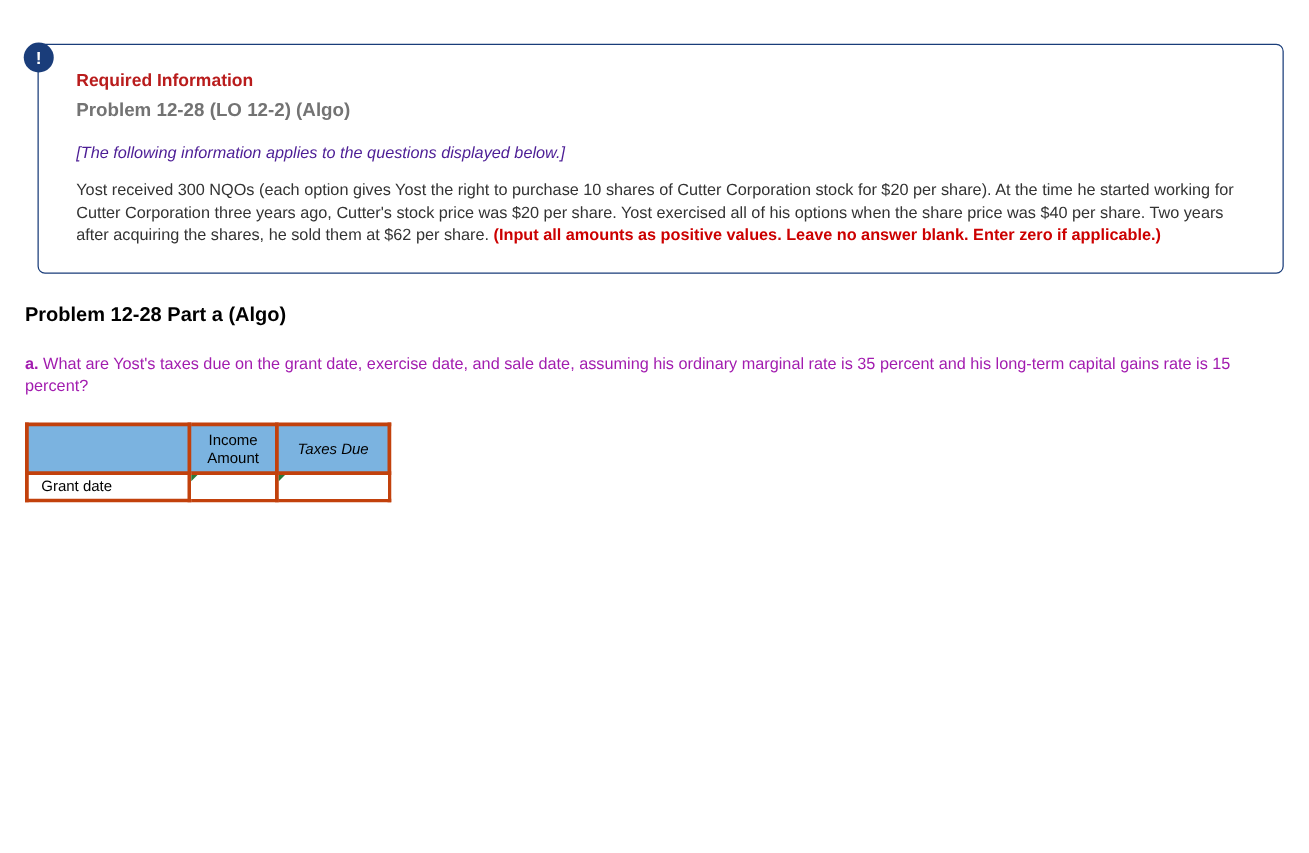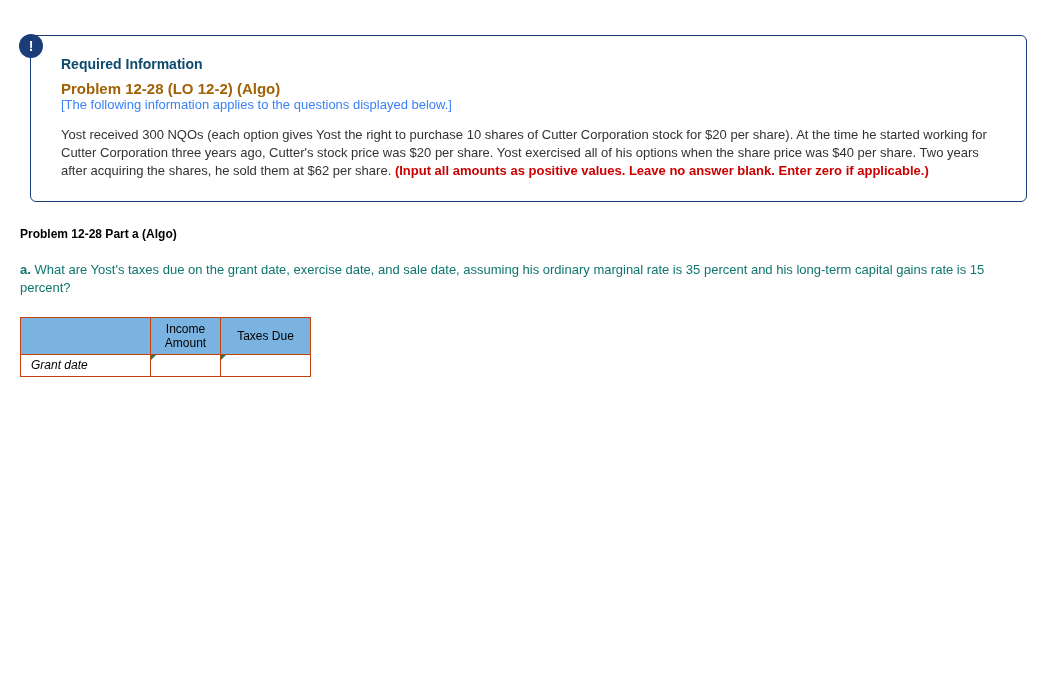--- a/index.html
+++ b/index.html
@@ -33,68 +33,69 @@
       font-size: 14px;
       z-index: 2;
     }
     .info-box {
       border: 1px solid #1a3d7a;
       border-radius: 6px;
       padding: 20px 25px 20px 30px;
       margin-left: 10px;
     }
     .required-info {
-      color: #0c4a6e;
+      color: #b91c1c;
       font-weight: bold;
       font-size: 14px;
       margin-bottom: 8px;
     }
     .problem-title {
       font-weight: bold;
       font-size: 15px;
-      margin-bottom: 0;
-      color: #a16207;
+      margin-bottom: 17px;
+      color: #737373;
     }
     .italic-note {
+      font-style: italic;
       font-size: 13px;
-      color: #3b82f6;
+      color: #4c1d95;
       margin-bottom: 14px;
     }
     .problem-text {
       font-size: 13px;
       color: #333;
       line-height: 1.4;
     }
     .red-bold {
       color: #cc0000;
       font-weight: bold;
       text-align: center;
     }
     .part-title {
       font-weight: bold;
-      font-size: 12px;
+      font-size: 16px;
       margin: 0 20px 20px 20px;
       color: #000;
     }
     .question-text {
       font-size: 13px;
-      color: #0f766e;
+      color: #a21caf;
       margin: 0 20px 20px 20px;
       line-height: 1.4;
     }
     .question-text .bold-a {
       font-weight: bold;
     }
     .answer-table {
       margin: 0 20px;
       border-collapse: collapse;
     }
     .answer-table th,
     .answer-table td {
-      border: 1px solid #c2410c;
+      border: 3px solid #c2410c;
       font-size: 12px;
       text-align: left;
       vertical-align: middle;
     }
     .answer-table th {
       background: #7bb3e0;
       font-weight: normal;
       text-align: center;
       padding: 4px 8px;
       height: 36px;
@@ -102,29 +103,29 @@
     .answer-table th.corner {
       background: #7bb3e0;
       width: 130px;
     }
     .answer-table th.income {
       width: 70px;
     }
     .answer-table th.taxes {
       width: 90px;
       padding: 4px 12px;
+      font-style: italic;
     }
     .answer-table td {
       background: #ffffff;
       padding: 2px 8px;
       height: 22px;
     }
     .answer-table td.label {
       padding-left: 10px;
-      font-style: italic;
     }
     .answer-table td.input-cell {
       position: relative;
       padding: 0;
     }
     .input-marker {
       position: absolute;
       left: 0;
       top: 0;
       width: 0;

